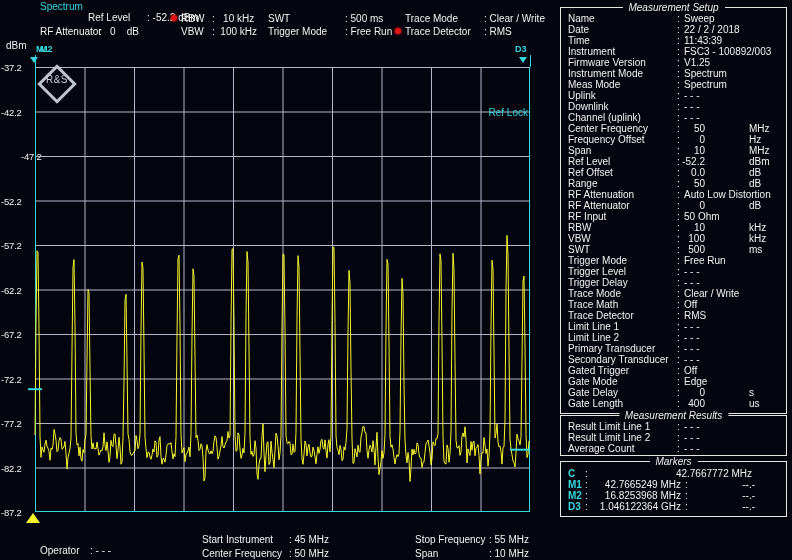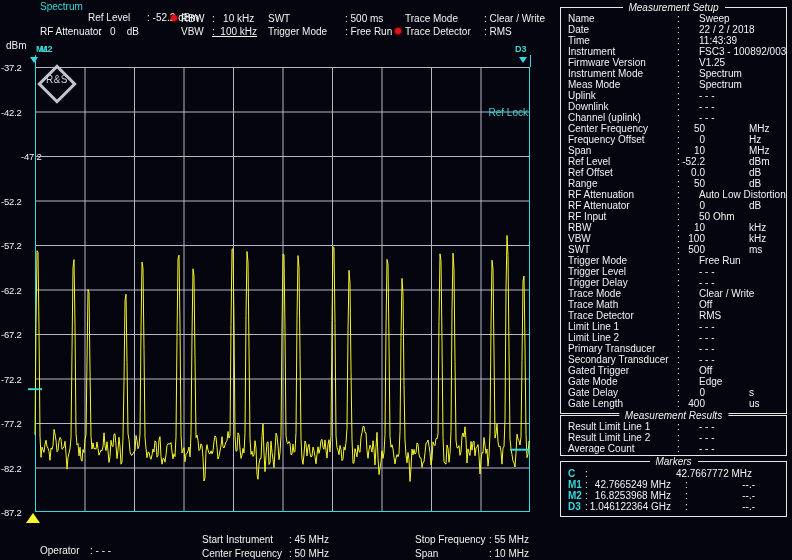--- a/index.html
+++ b/index.html
@@ -31,42 +31,42 @@
            font-size:10px;font-weight:normal;color:var(--logo);letter-spacing:.5px;}
   .reflock{position:absolute;left:455px;top:107px;width:73px;text-align:right;
            color:var(--cyan);font-size:10px;}
   .box{position:absolute;left:560px;width:227px;border:1px solid #e6e6e6;background:var(--bg);}
   .box-title{position:absolute;top:-6px;left:50%;transform:translateX(-50%);
              background:var(--bg);padding:0 6px;white-space:nowrap;font-size:10px;font-style:italic;}
   .prow{position:relative;height:11px;white-space:pre;font-size:10px;}
   .prow .lab{position:absolute;left:7px;top:0;}
   .prow .col{position:absolute;left:116px;top:0;}
   .prow .num{position:absolute;left:116px;width:28px;top:0;text-align:right;}
-  .prow .txt{position:absolute;left:138px;top:0;text-align:right;}
+  .prow .txt{position:absolute;left:123px;top:0;text-align:right;}
   .prow .unit{position:absolute;left:188px;width:40px;top:0;text-align:left;}
   .mrow{position:relative;height:11px;white-space:pre;font-size:10px;}
   .mrow .name{position:absolute;left:7px;top:0;color:var(--cyan);font-weight:bold;}
   .mrow .c1{position:absolute;left:24px;top:0;}
-  .mrow .freq{position:absolute;left:18px;width:92px;top:0;text-align:right;}
+  .mrow .freq{position:absolute;left:28px;width:92px;top:0;text-align:right;}
   .mrow .c2{position:absolute;left:124px;top:0;}
   .mrow .lvl{position:absolute;left:150px;width:44px;top:0;text-align:right;}
   .mrow .lvl-wide{position:absolute;left:96px;width:114px;top:0;text-align:center;}
   .ftr-lab{display:inline-block;}
 </style>
 </head>
 <body>
 
 <div class="stage">
 
   <div class="abs cyan" style="left:40px;top:1px">Spectrum</div>
   <div>
       <div class="hrow" style="left: 40px; top: 12px; padding-left: 48px;"><span class="hlab" style="width: 59px;">Ref Level</span><span>: -52.2 dBm</span></div>
       <div class="hrow" style="left: 40px; top: 26px;"><span class="hlab" style="width: 59px;">RF Attenuator</span><span>:   0    dB</span></div>
       <div class="hrow" style="left: 181px; top: 13px;"><span class="dot"></span><span class="hlab" style="width: 31px;">RBW</span><span>:   10 kHz</span></div>
-      <div class="hrow" style="left: 181px; top: 26px; text-decoration: underline;"><span class="hlab" style="width: 31px;">VBW</span><span>:  100 kHz</span></div>
+      <div class="hrow" style="left: 181px; top: 26px;"><span class="hlab" style="width: 31px;">VBW</span><span>:  100 kHz</span></div>
       <div class="hrow" style="left: 268px; top: 13px;"><span class="hlab" style="width: 77px;">SWT</span><span>: 500 ms</span></div>
       <div class="hrow" style="left: 268px; top: 26px;"><span class="hlab" style="width: 77px;">Trigger Mode</span><span>: Free Run</span></div>
       <div class="hrow" style="left: 405px; top: 13px;"><span class="hlab" style="width: 79px;">Trace Mode</span><span>: Clear / Write</span></div>
       <div class="hrow" style="left: 405px; top: 26px;"><span class="dot"></span><span class="hlab" style="width: 79px;">Trace Detector</span><span>: RMS</span></div>
     </div>
 
   <div class="abs" style="left:6px;top:40px">dBm</div>
 
   <div class="mkr-lbl" style="left:36px;top:44px">M1</div>
   <div class="mkr-lbl" style="left:40px;top:44px">M2</div>

